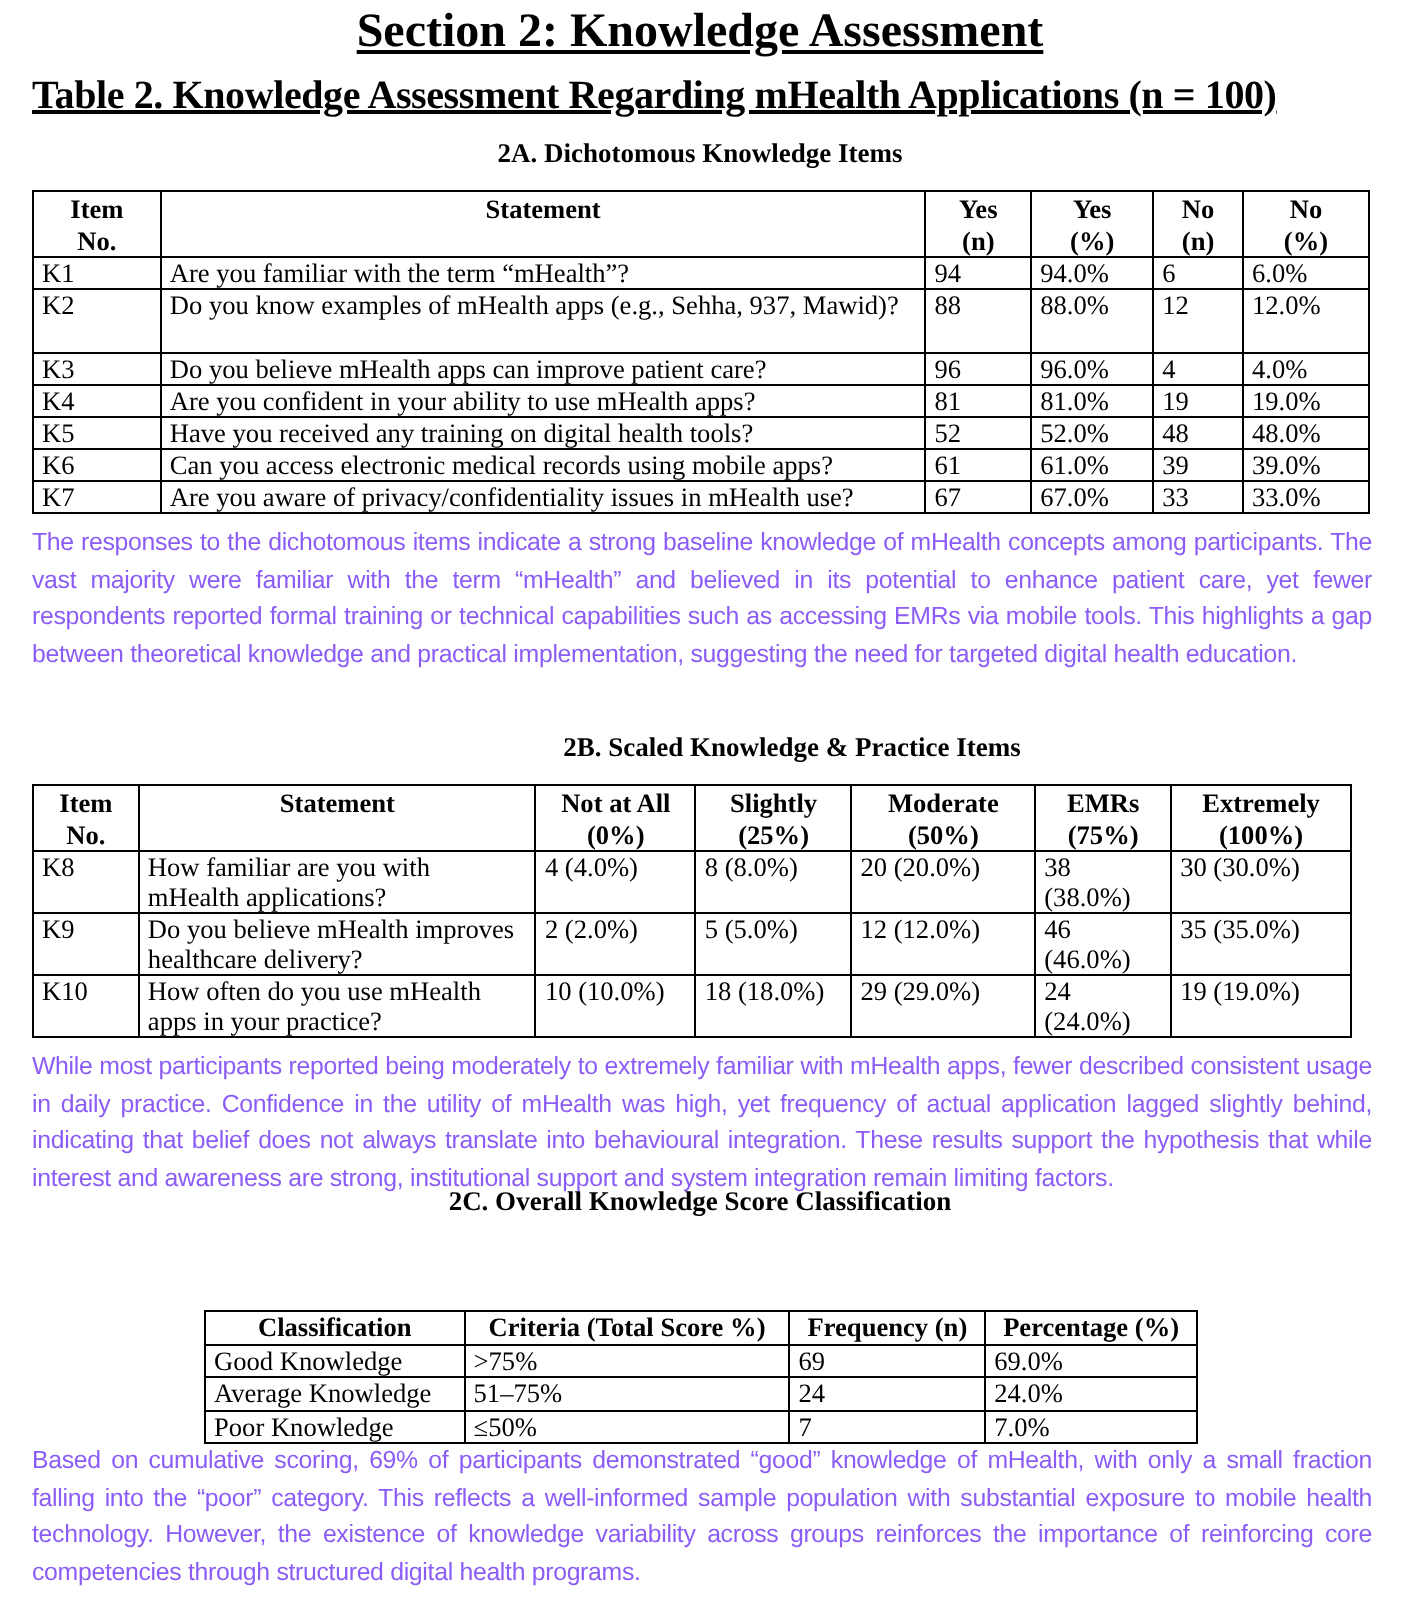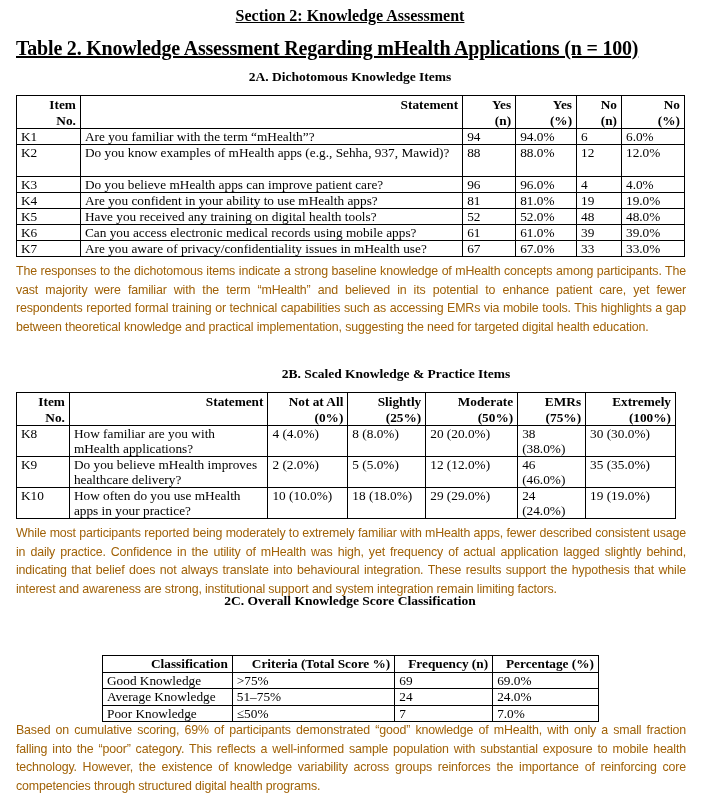--- a/index.html
+++ b/index.html
@@ -1,27 +1,27 @@
 <!DOCTYPE html>
 <html><head>
 <meta charset="utf-8">
 <style>
   html, body { margin: 0; padding: 0; background: #ffffff; }
   body { width: 714px; height: 810px; position: relative; overflow: hidden; color: #000; }
   .abs { position: absolute; }
 
-  .section-title { top: 4px; left: 0; width: 700px; text-align: center; font-family: "Liberation Serif", serif; font-weight: bold; font-size: 16px; text-decoration: underline; line-height: 24px; }
+  .section-title { top: 4px; left: 0; width: 700px; text-align: center; font-family: "Liberation Serif", serif; font-weight: bold; font-size: 24px; text-decoration: underline; line-height: 24px; }
   .table-caption { top: 38px; left: 16px; font-family: "Liberation Serif", serif; font-weight: bold; font-size: 20px; text-decoration: underline; line-height: 20px; letter-spacing: -0.2px; }
   .sub-title { left: 0; width: 700px; text-align: center; font-family: "Liberation Serif", serif; font-weight: bold; font-size: 13.5px; line-height: 17px; }
 
   table { border-collapse: collapse; position: absolute; font-family: "Liberation Serif", serif; font-size: 13.3px; }
   table td, table th { border: 1px solid #000; padding: 0 4px; vertical-align: top; line-height: 15px; }
-  table th { font-weight: bold; text-align: right; line-height: 15.5px; padding-top: 1px; }
-
-  .para { left: 16px; width: 670px; font-family: "Liberation Sans", sans-serif; font-size: 12.4px; line-height: 18.5px; text-align: justify; color: #a16207; letter-spacing: -0.15px; }
+  table th { font-weight: bold; text-align: center; line-height: 15.5px; padding-top: 1px; }
+
+  .para { left: 16px; width: 670px; font-family: "Liberation Sans", sans-serif; font-size: 12.4px; line-height: 18.5px; text-align: justify; color: #8b5cf6; letter-spacing: -0.15px; }
 
   #t2a { top: 95px; left: 16px; width: 669px; }
   #t2b { top: 392px; left: 16px; width: 660px; }
   #t2c { top: 655px; left: 102px; width: 497px; }
   #t2c th, #t2c td { line-height: 15.5px; padding-top: 0; padding-bottom: 0; }
 </style>
 </head>
 <body>
 
 <div class="abs section-title">Section 2: Knowledge Assessment</div>

